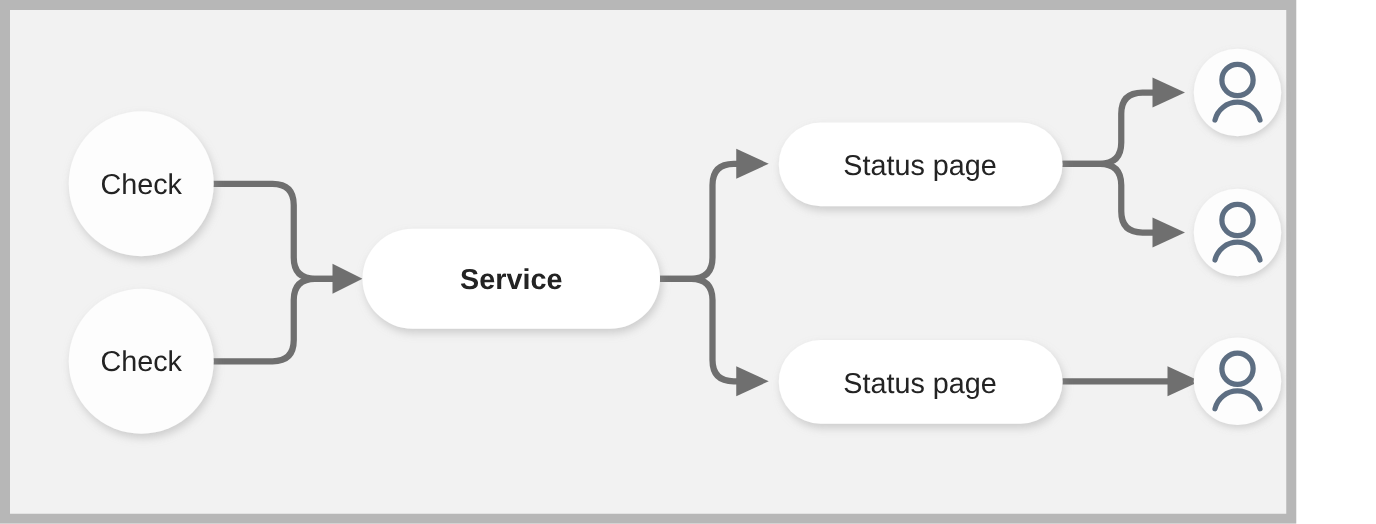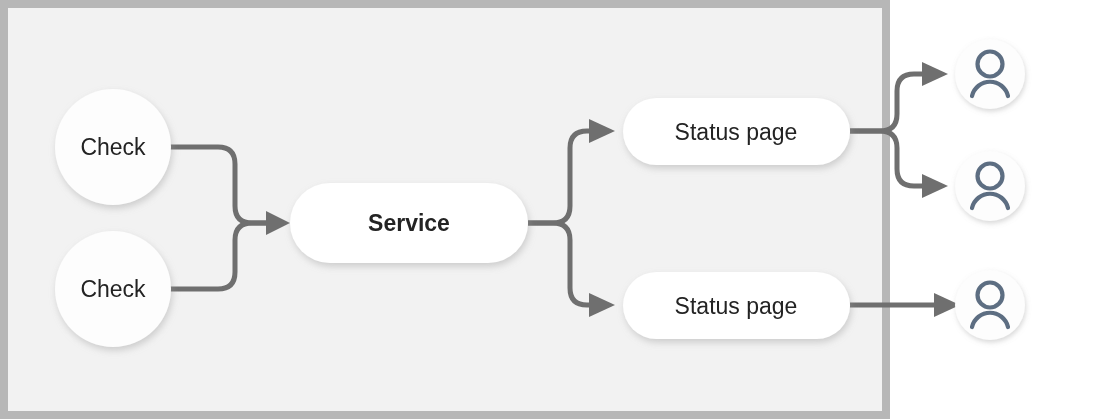--- a/index.html
+++ b/index.html
@@ -9,21 +9,21 @@
   }
   body {
     width: 1101px;
     height: 419px;
     overflow: hidden;
     font-family: "Liberation Sans", sans-serif;
   }
 
   #diagram-frame {
     position: relative;
-    width: 890px;
+    width: 1037px;
     height: 419px;
     box-sizing: border-box;
     border: 8px solid #b7b7b7;
     background: #f2f2f2;
   }
 
   #diagram-canvas {
     position: absolute;
     left: 0;
     top: 0;

